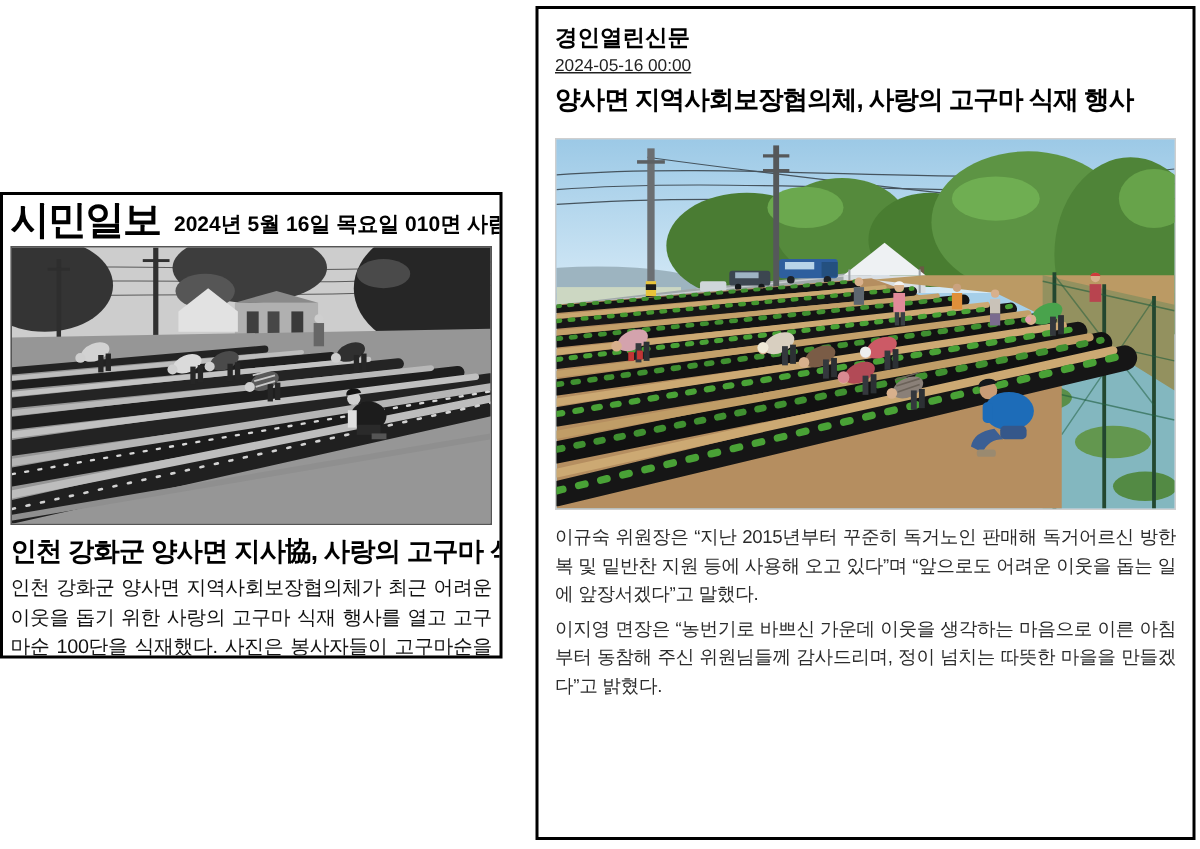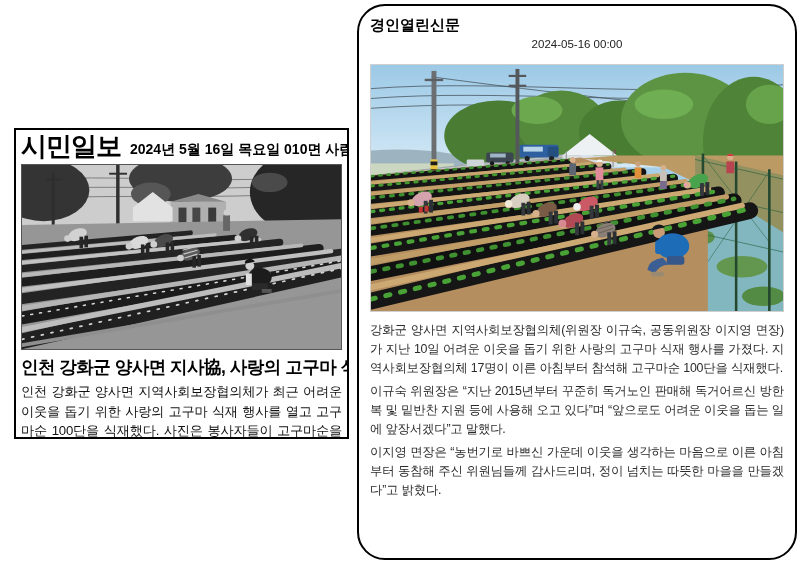--- a/index.html
+++ b/index.html
@@ -2,31 +2,31 @@
 <html lang="ko"><head>
 <meta charset="utf-8">
 <style>
   html,body{margin:0;padding:0;}
   body{
     width:800px;height:566px;background:#ffffff;position:relative;overflow:hidden;
     font-family:"Liberation Sans","DejaVu Sans",sans-serif;
   }
   .panel{position:absolute;box-sizing:border-box;background:#fff;border:2px solid #000;}
   
-  .left-panel{left:14px;top:128px;width:335px;height:311px;padding:1px 5px 4px;overflow:hidden;}
+  .left-panel{left:0;top:128px;width:335px;height:311px;padding:1px 5px 4px;overflow:hidden;}
   .lp-header{display:flex;align-items:flex-end;gap:9px;height:31px;}
   .lp-masthead{font-size:26px;font-weight:900;letter-spacing:-1px;color:#000;line-height:31px;white-space:nowrap;}
   .lp-dateline{font-size:14px;font-weight:700;color:#000;padding-bottom:3px;white-space:nowrap;}
   .lp-photo{display:block;width:100%;height:186px;margin-top:2px;border:1px solid #555;box-sizing:border-box;background:#bdbdbd;}
   .lp-headline{font-size:17.5px;font-weight:800;color:#000;margin:5px 0 3px;letter-spacing:-0.5px;white-space:nowrap;}
   .lp-caption{font-size:13.2px;font-weight:500;line-height:19.5px;color:#111;text-align:justify;letter-spacing:-0.2px;}
   
-  .right-panel{left:357px;top:4px;width:440px;height:556px;padding:8px 11px;overflow:hidden;border-radius:28px;}
+  .right-panel{left:357px;top:4px;width:440px;height:556px;padding:8px 11px;overflow:hidden;}
   .rp-masthead{font-size:15px;font-weight:700;color:#000;margin-top:2px;}
-  .rp-timestamp{font-size:11.5px;color:#222;text-align:center;margin-top:3px;}
+  .rp-timestamp{font-size:11.5px;color:#222;text-align:left;margin-top:3px;text-decoration:underline;}
   .rp-headline{font-size:17px;font-weight:700;color:#000;margin:5px 0 0;letter-spacing:-0.6px;white-space:nowrap;}
   .rp-photo{display:block;width:100%;height:248px;margin-top:14px;border:1px solid #cfcfcf;box-sizing:border-box;background:#a6cfe9;}
   .rp-body{margin-top:9px;}
   .rp-body p{font-size:12.4px;line-height:19px;color:#2b2b2b;margin:0 0 4px;text-align:justify;letter-spacing:-0.2px;}
 </style>
 </head>
 <body>
 
 <section class="panel left-panel">
   <div class="lp-header">
@@ -107,20 +107,21 @@
     </g>
   </svg>
 
   <div class="lp-headline">인천 강화군 양사면 지사協, 사랑의 고구마 식재</div>
   <div class="lp-caption">인천 강화군 양사면 지역사회보장협의체가 최근 어려운 이웃을 돕기 위한 사랑의 고구마 식재 행사를 열고 고구마순 100단을 식재했다. 사진은 봉사자들이 고구마순을 식재하고 있는 모습.</div>
 </section>
 
 <section class="panel right-panel">
   <div class="rp-masthead">경인열린신문</div>
   <div class="rp-timestamp">2024-05-16 00:00</div>
+  <h1 class="rp-headline">양사면 지역사회보장협의체, 사랑의 고구마 식재 행사</h1>
 
   <svg class="rp-photo" viewBox="0 0 422 250" preserveAspectRatio="none" xmlns="http://www.w3.org/2000/svg">
     <defs>
       <linearGradient id="skyg" x1="0" y1="0" x2="0" y2="1">
         <stop offset="0" stop-color="#9cc9e6"></stop>
           <stop offset="1" stop-color="#d4e9f6"></stop>
       </linearGradient>
       <g id="cbender">
         <ellipse cx="0" cy="0" rx="11" ry="6.5" transform="rotate(-24)" fill="currentColor"></ellipse>
         <circle cx="-11" cy="4" r="3.6" fill="#d8b08c"></circle>
@@ -255,18 +256,17 @@
         <ellipse cx="4" cy="-8" rx="17" ry="13" fill="#1d6cb8"></ellipse>
         <rect x="-14" y="-14" width="7" height="14" rx="3" fill="#1d6cb8"></rect>
         <path d="M-6,4 q-14,2 -16,12 l8,4 q4,-9 14,-9 z" fill="#3b5f94"></path>
         <rect x="-2" y="2" width="18" height="9" rx="3" fill="#35578a"></rect>
         <rect x="-18" y="18" width="13" height="5" rx="2" fill="#9a8a70"></rect>
       </g>
     </g>
   </svg>
 
   <div class="rp-body">
-    <p>강화군 양사면 지역사회보장협의체(위원장 이규숙, 공동위원장 이지영 면장)가 지난 10일 어려운 이웃을 돕기 위한 사랑의 고구마 식재 행사를 가졌다. 지역사회보장협의체 17명이 이른 아침부터 참석해 고구마순 100단을 식재했다.</p>
     <p>이규숙 위원장은 “지난 2015년부터 꾸준히 독거노인 판매해 독거어르신 방한복 및 밑반찬 지원 등에 사용해 오고 있다”며 “앞으로도 어려운 이웃을 돕는 일에 앞장서겠다”고 말했다.</p>
     <p>이지영 면장은 “농번기로 바쁘신 가운데 이웃을 생각하는 마음으로 이른 아침부터 동참해 주신 위원님들께 감사드리며, 정이 넘치는 따뜻한 마을을 만들겠다”고 밝혔다.</p>
 
   </div>
 </section>
 
 </body></html>

